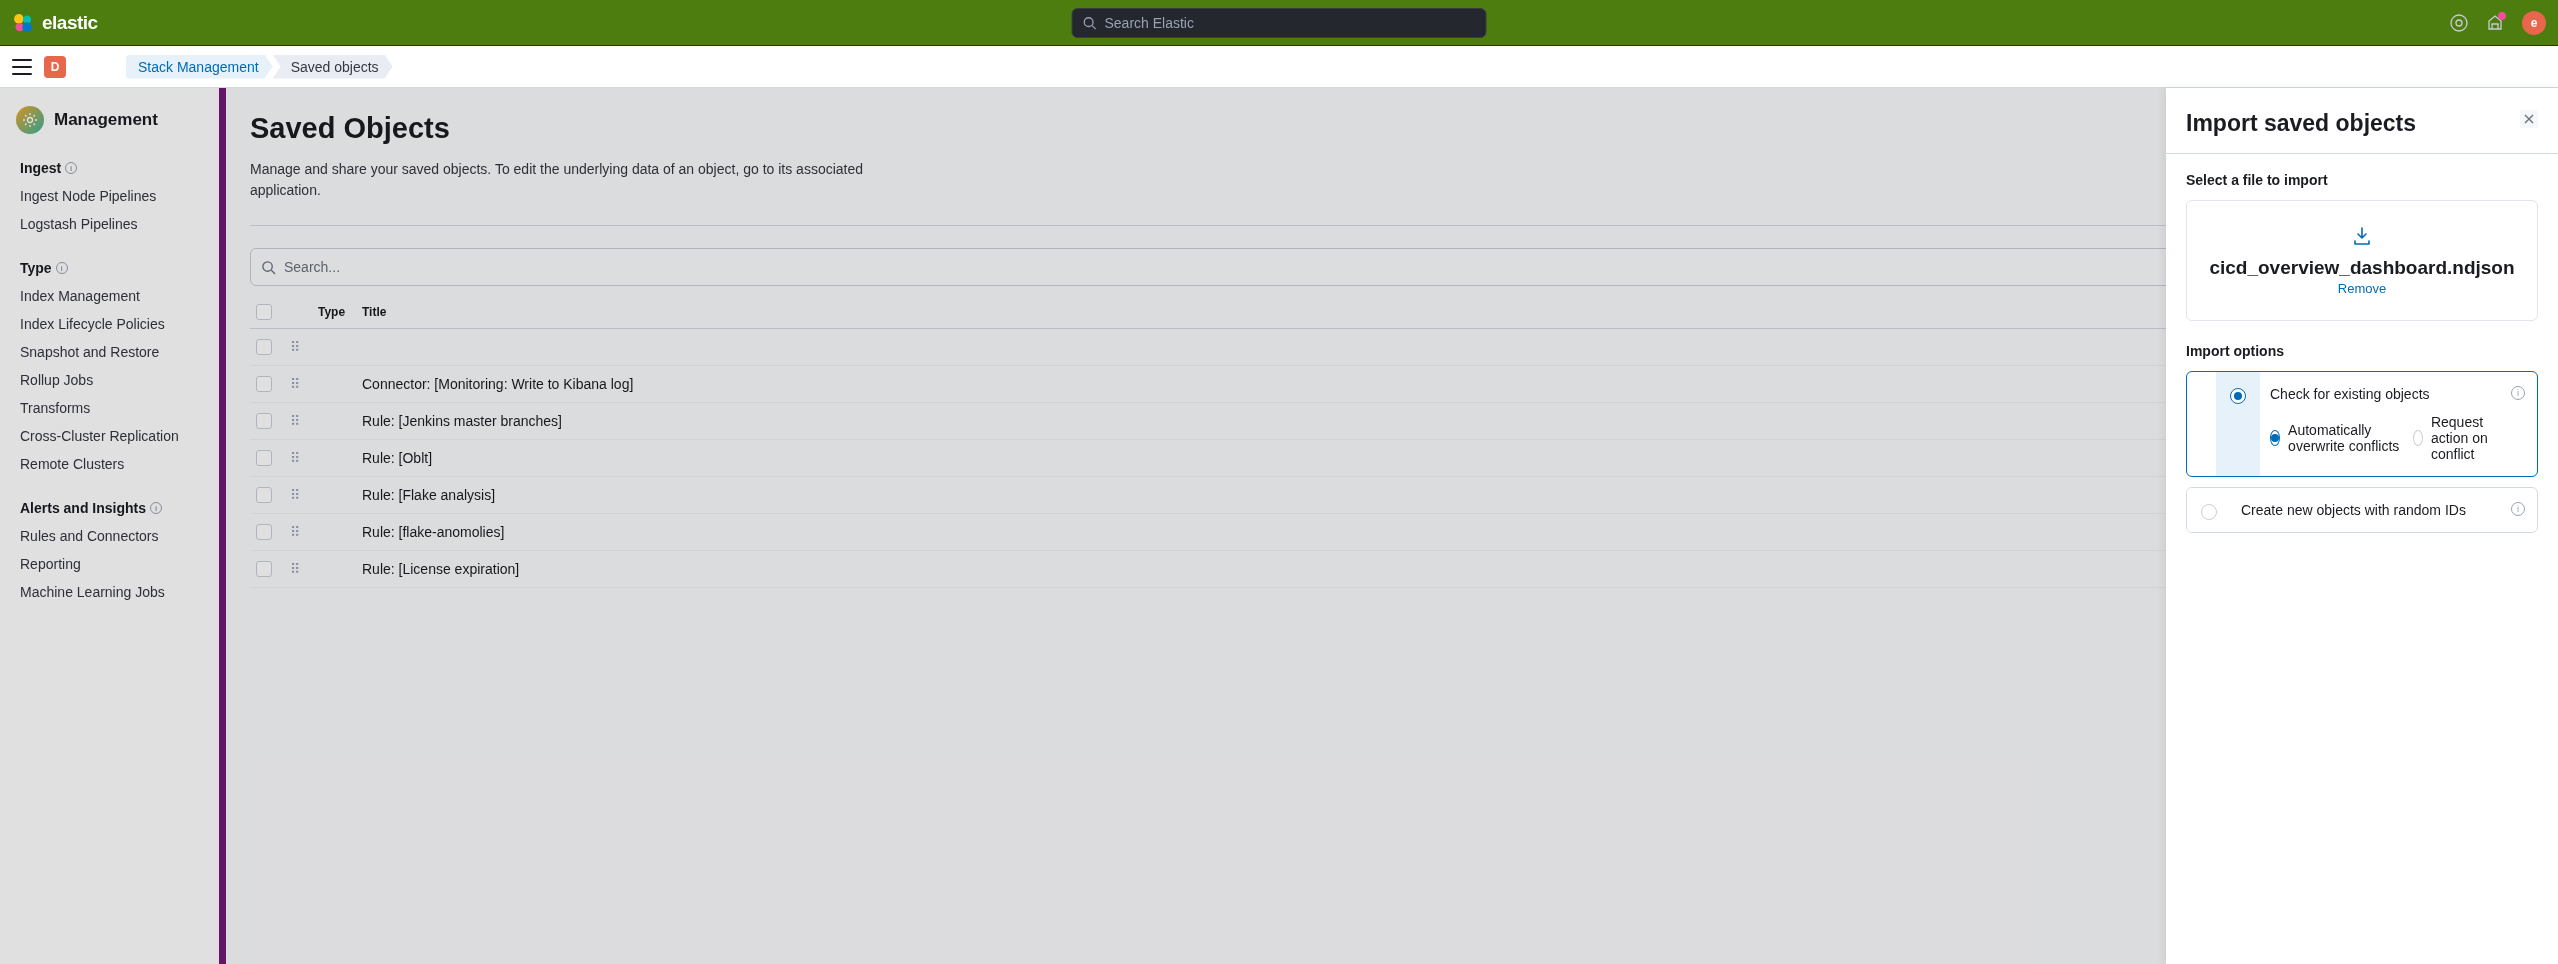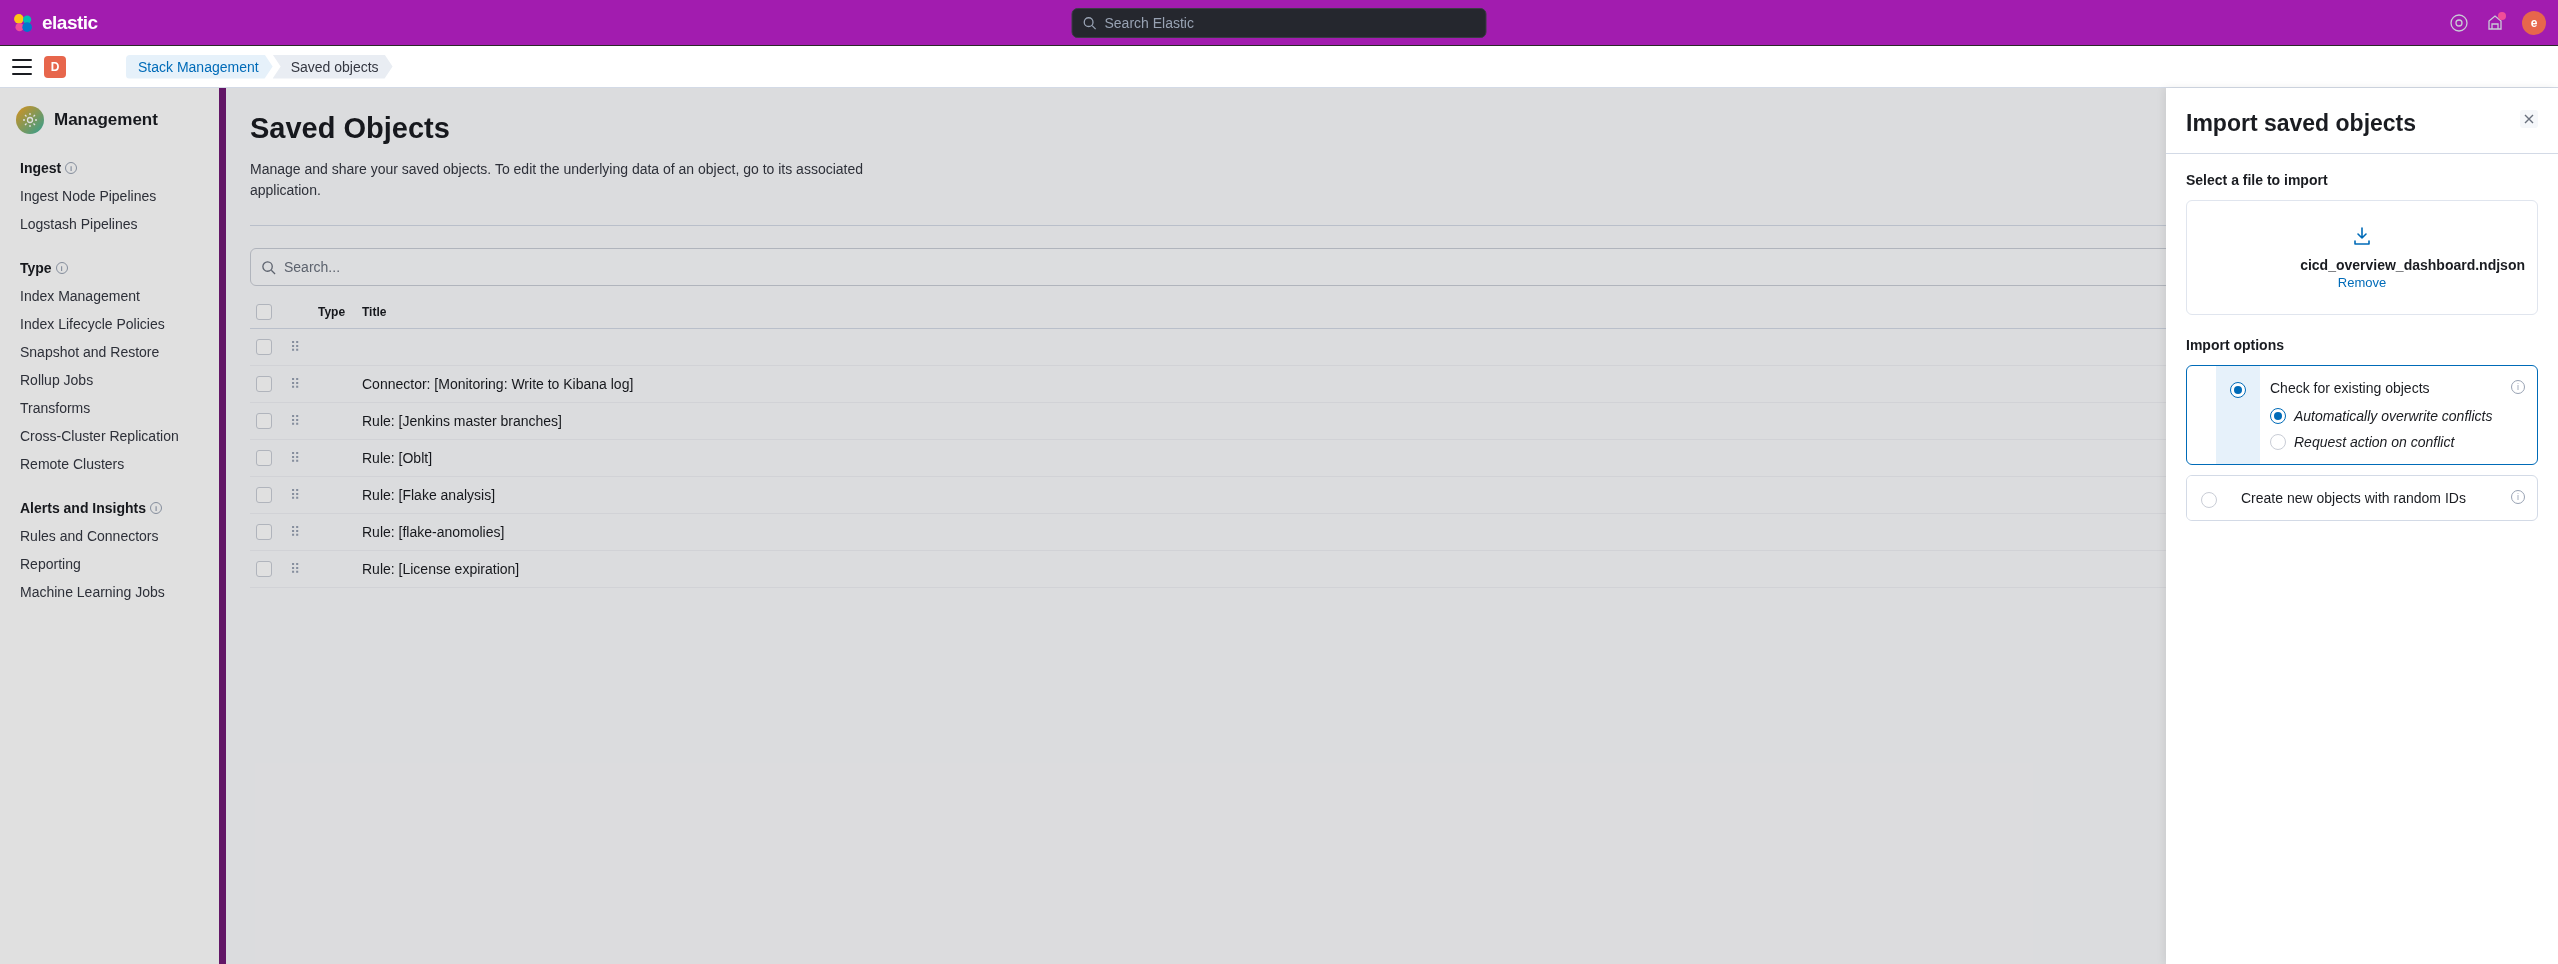--- a/index.html
+++ b/index.html
@@ -11,21 +11,21 @@
   font-family: -apple-system, BlinkMacSystemFont, "Segoe UI", Helvetica, Arial, sans-serif;
   background: #fafbfd;
   color: #1a1c21;
   font-size: 14px;
   overflow: hidden;
 }
 
 
 .top-header {
   height: 46px;
-  background: #a21caf;
+  background: #4d7c0f;
   display: flex;
   align-items: center;
   padding: 0 12px;
   position: relative;
   border-bottom: 1px solid #2a2a2a;
 }
 .logo {
   display: flex;
   align-items: center;
   gap: 8px;
@@ -367,24 +367,23 @@
   text-align: center;
   margin-bottom: 22px;
 }
 .import-icon {
   width: 22px;
   height: 22px;
   margin: 0 auto 10px;
   color: #006bb8;
 }
 .file-name {
-  font-size: 14px;
+  font-size: 19px;
   font-weight: 600;
   color: #1a1c21;
-  text-align: right;
 }
 .remove-link {
   font-size: 13px;
   color: #006bb8;
   margin-top: 2px;
   cursor: pointer;
 }
 
 .option-card {
   border: 1px solid #d3dae6;
@@ -447,23 +446,22 @@
   border-radius: 50%;
   font-size: 9px;
   color: #98a2b3;
   display: flex;
   align-items: center;
   justify-content: center;
 }
 .sub-options {
   margin-top: 12px;
   display: flex;
-  flex-direction: column;
+  flex-direction: row;
   gap: 10px;
-  font-style: italic;
 }
 .sub-option {
   display: flex;
   align-items: center;
   gap: 8px;
   font-size: 14px;
 }
 
 svg { display: block; }
 </style>

